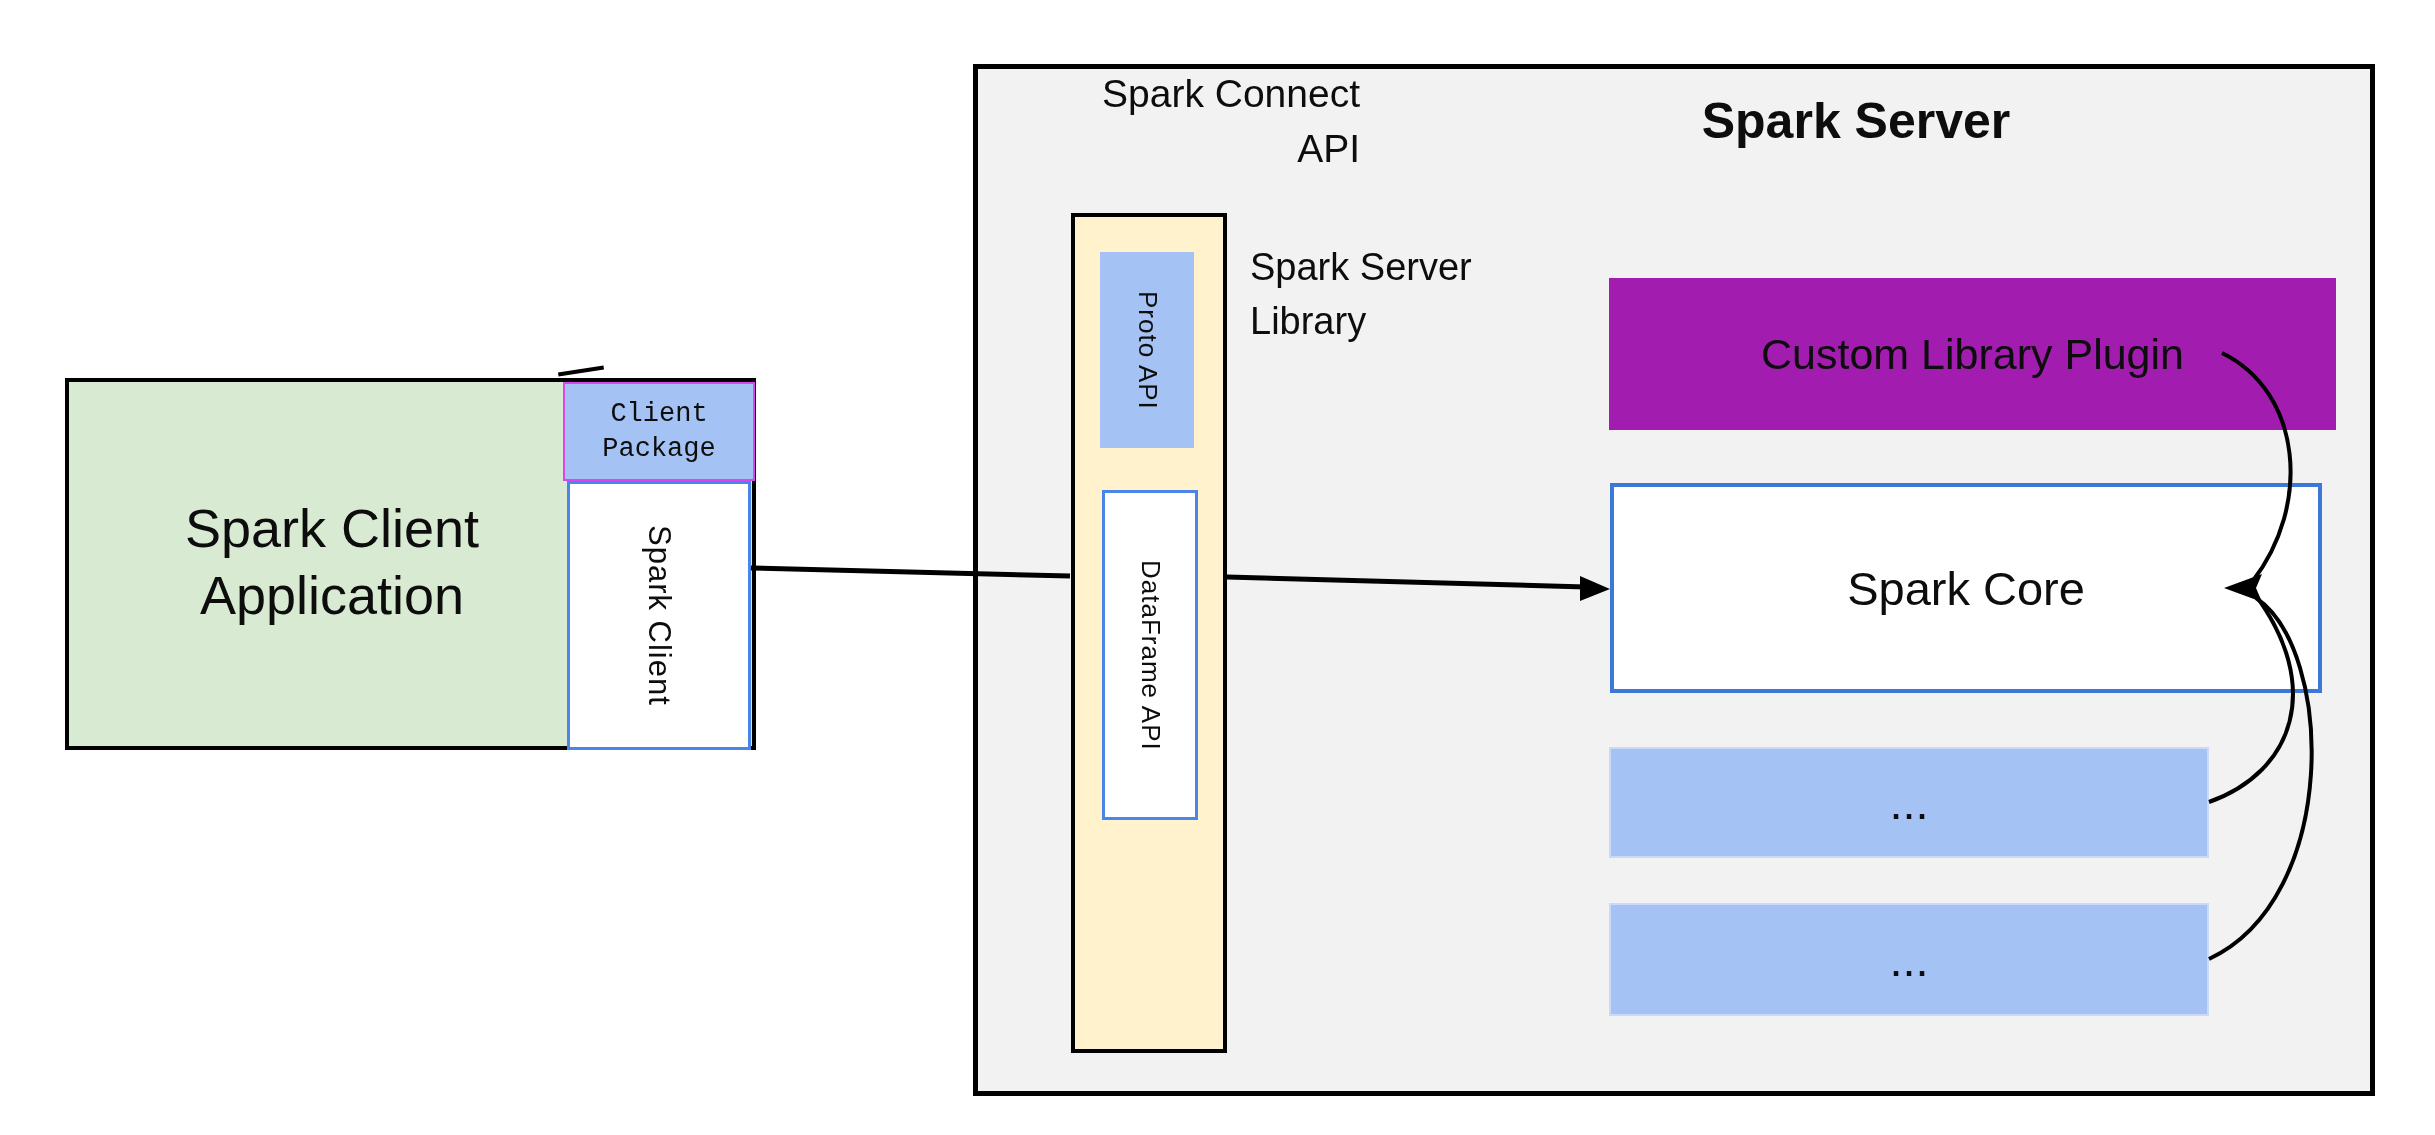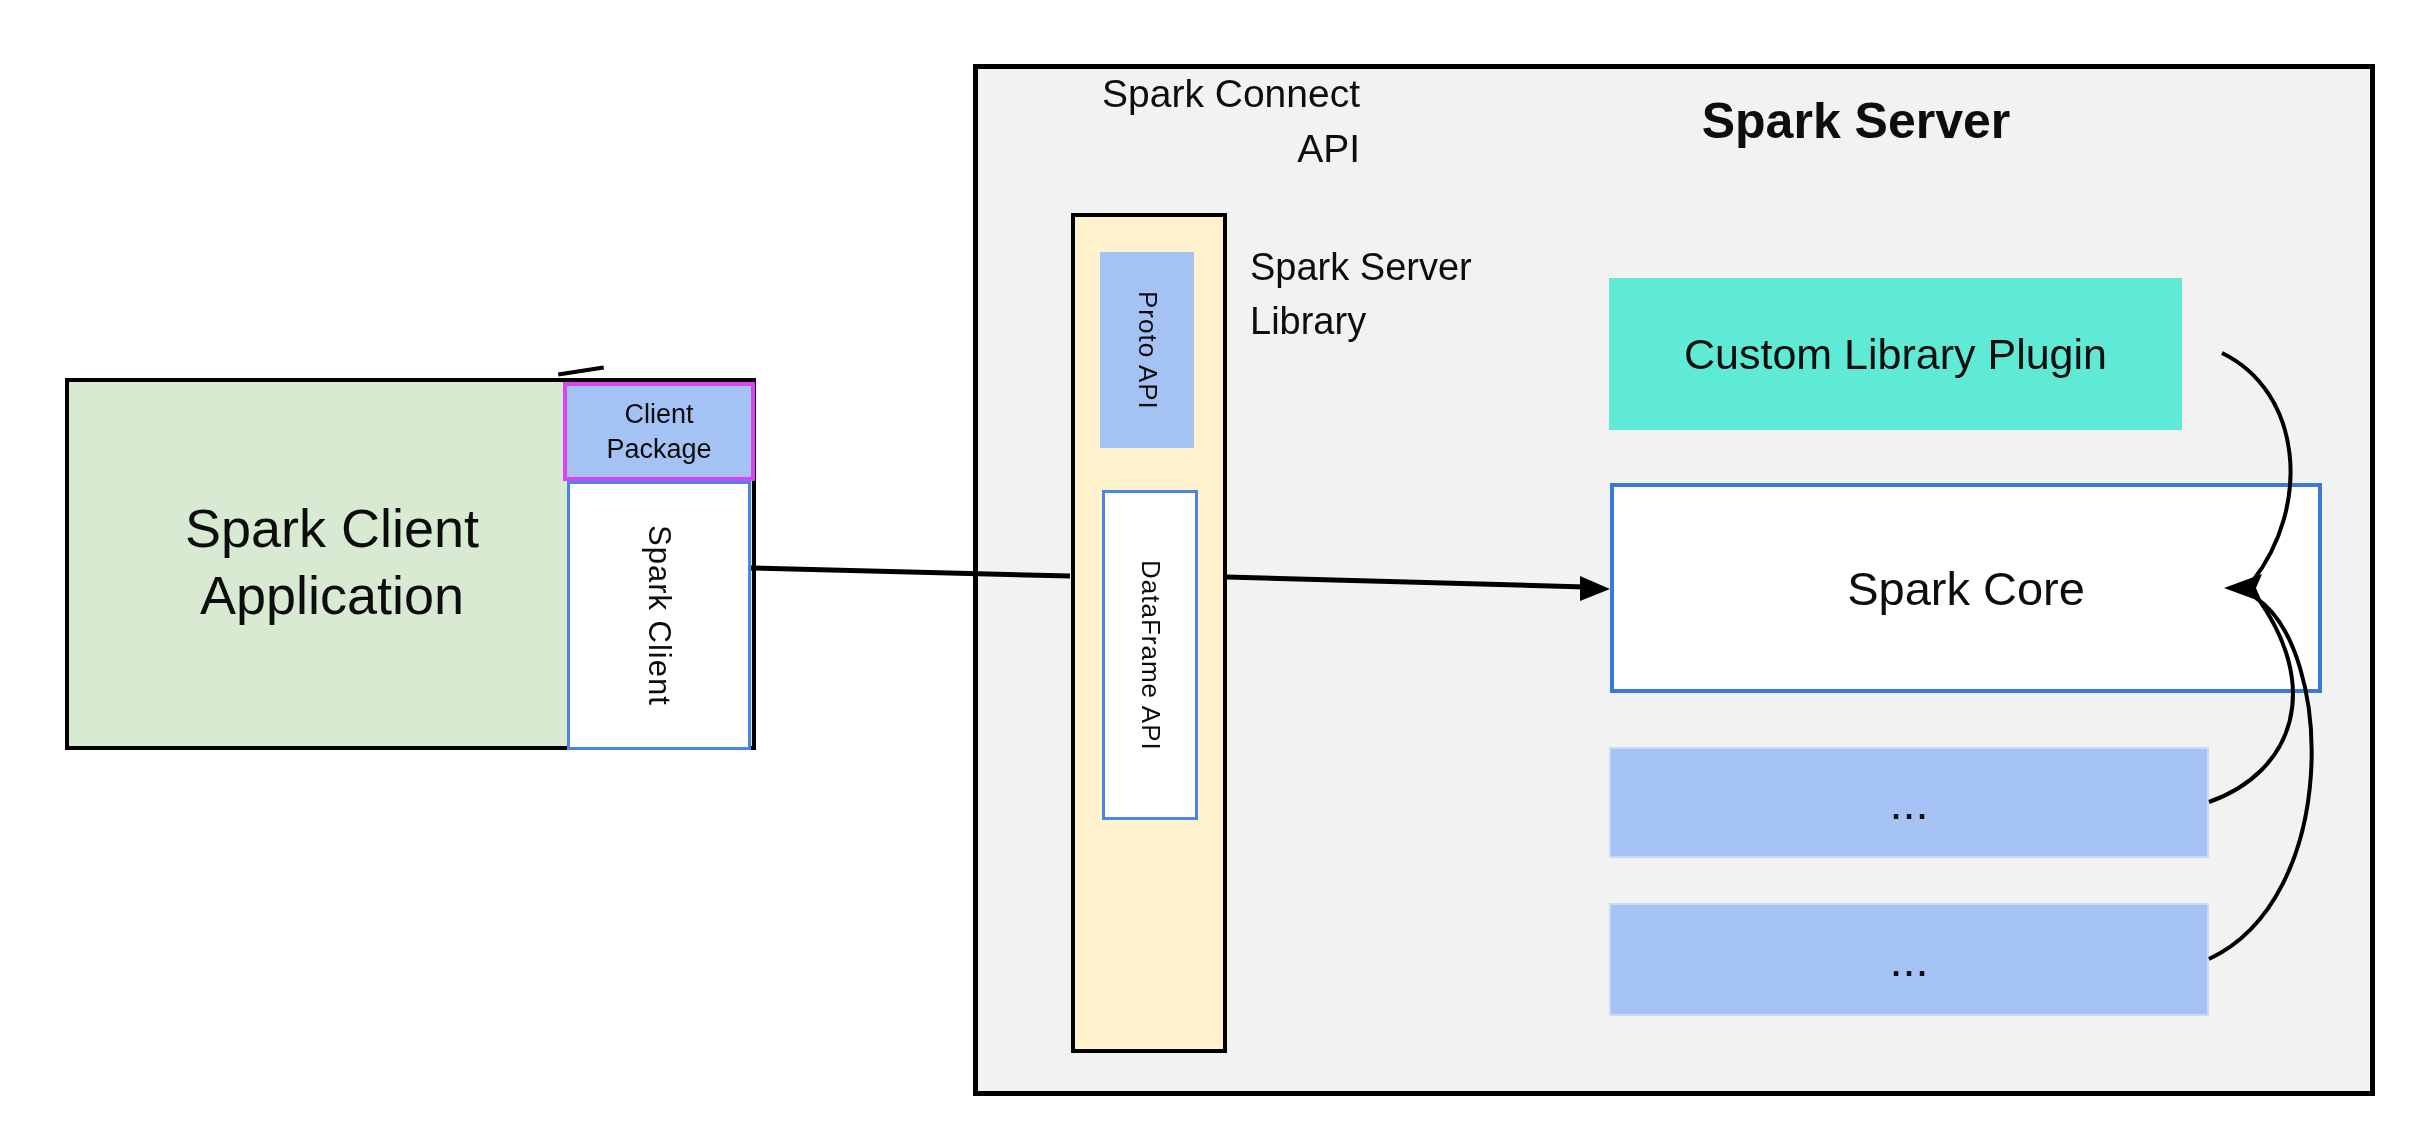--- a/index.html
+++ b/index.html
@@ -23,22 +23,22 @@
   .border-tick{
     left:558px;top:369px;width:46px;height:4px;background:#000;
     transform:rotate(-9deg);z-index:3;
   }
   .client-app-label{
     left:82px;top:495px;width:500px;
     font-size:54px;line-height:67px;text-align:center;z-index:2;
   }
   .client-package{
     left:563px;top:382px;width:192px;height:99px;
-    background:#a4c2f4;border:4px solid #d946ef;z-index:4;
-    font-size:27px;line-height:35px;
+    background:#a4c2f4;border:2px solid #d946ef;z-index:4;
+    font-size:27px;line-height:35px;font-family:Liberation Mono, monospace;
   }
   .spark-client{
     left:567px;top:481px;width:184px;height:269px;
     background:#ffffff;border:3px solid #4a86e8;z-index:4;
     font-size:31px;
   }
   .vtext{writing-mode:vertical-rl;text-orientation:mixed;letter-spacing:1px;}
 
   
   .gray-box{
@@ -65,22 +65,22 @@
     left:1102px;top:490px;width:96px;height:330px;
     background:#ffffff;border:3px solid #4a86e8;z-index:3;font-size:26px;
   }
   .server-lib-label{
     left:1250px;top:240px;width:340px;
     font-size:38px;line-height:54px;text-align:left;z-index:3;
   }
 
   
   .clp-box{
-    left:1609px;top:278px;width:573px;height:152px;
-    background:#5eead4;z-index:2;font-size:43px;
+    left:1609px;top:278px;width:727px;height:152px;
+    background:#a21caf;z-index:2;font-size:43px;
   }
   .spark-core{
     left:1610px;top:483px;width:712px;height:210px;
     background:#ffffff;border:4px solid #3b78d8;z-index:2;font-size:47px;
   }
   .slot{
     background:#a4c2f4;border:2px solid #c9daf8;z-index:2;font-size:47px;
   }
   .slot1{left:1609px;top:747px;width:600px;height:111px;}
   .slot2{left:1609px;top:903px;width:600px;height:113px;}

